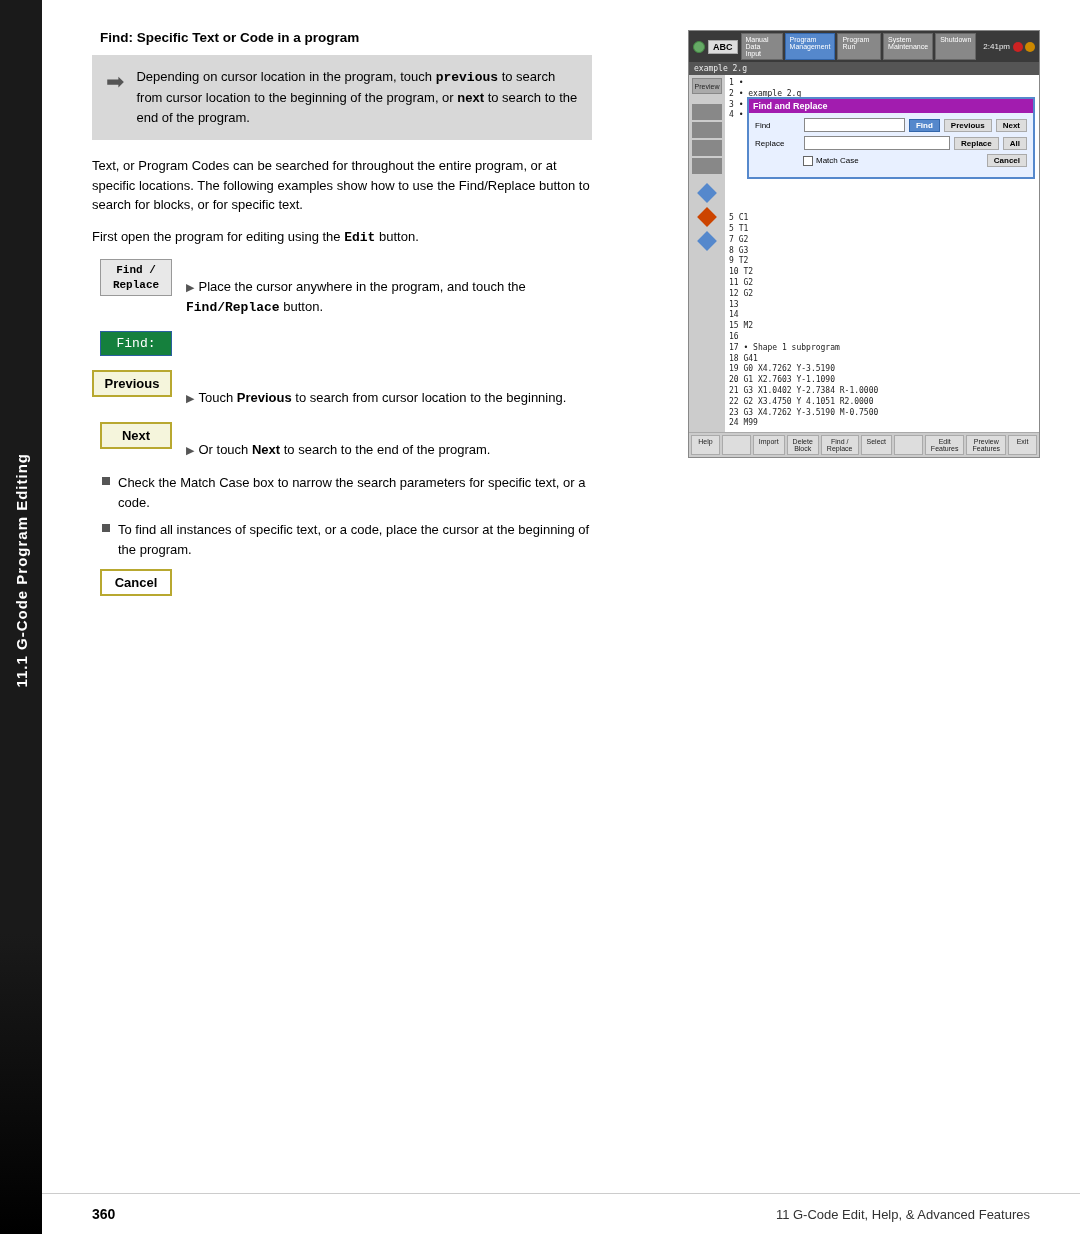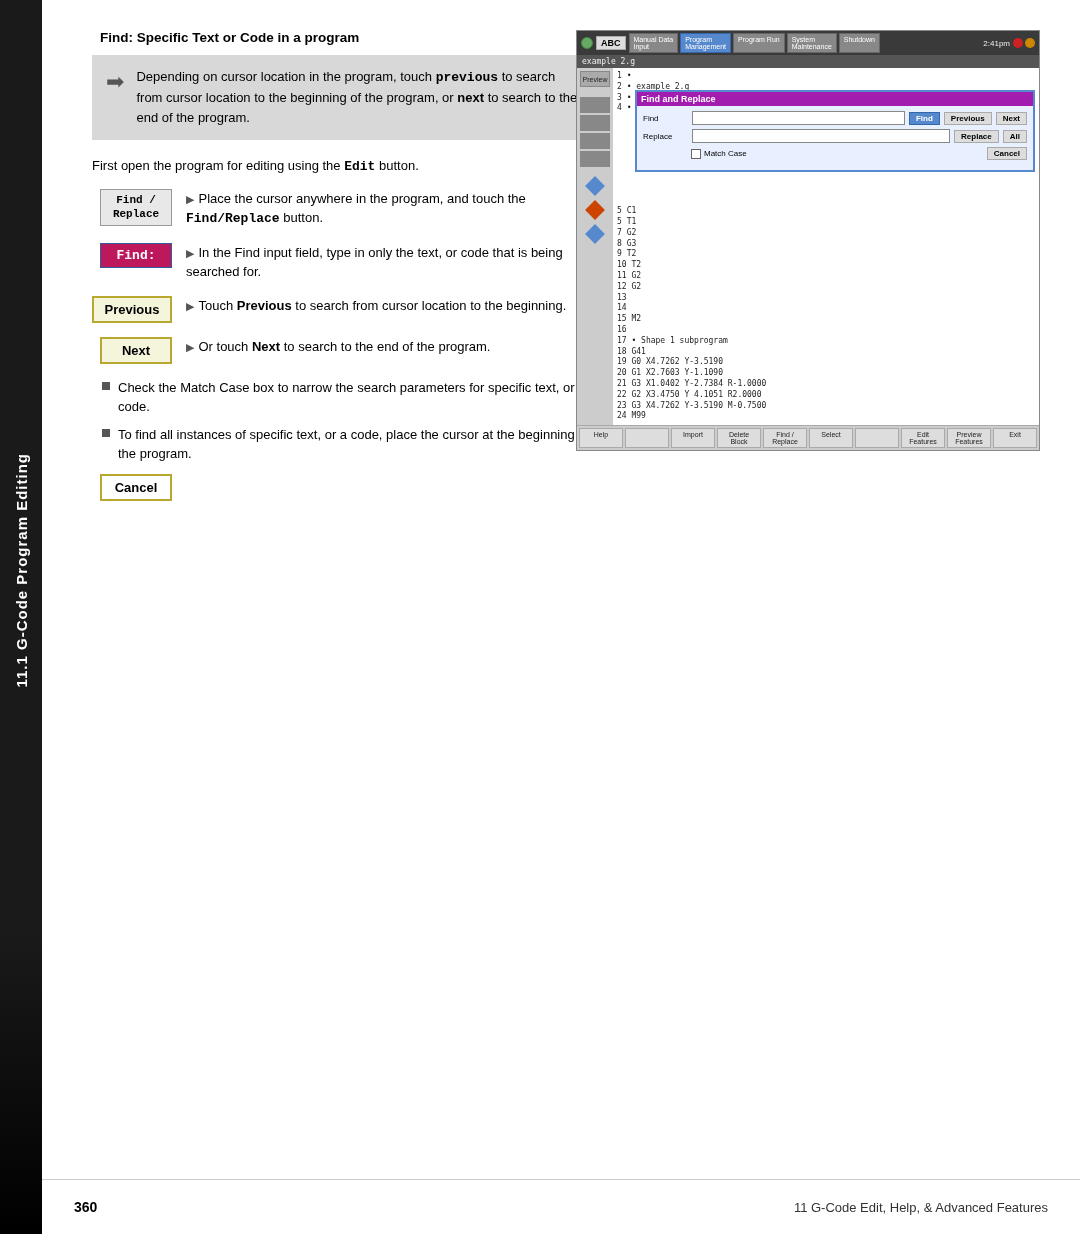--- a/index.html
+++ b/index.html
@@ -102,20 +102,21 @@
       width: 80px;
       flex-shrink: 0;
       display: flex;
       justify-content: flex-end;
       padding-top: 0px;
     }
     .instr-text-col {
       flex: 1;
       font-size: 13px;
       line-height: 1.5;
+      margin-top: 18px;
     }
     .bullet-arrow {
       margin-right: 4px;
       color: #555;
       font-size: 11px;
     }
 
     
     .btn-find-replace {
       border: 1px solid #999;
@@ -123,26 +124,26 @@
       padding: 3px 5px;
       font-size: 11px;
       font-family: 'Courier New', monospace;
       font-weight: bold;
       text-align: center;
       line-height: 1.3;
       cursor: default;
       width: 72px;
     }
     .btn-find {
-      background: #be185d;
+      background: #15803d;
       color: #fff;
       border: 1px solid #2a5fa0;
       padding: 4px 14px;
       font-size: 13px;
-      font-weight: bold;
+      font-weight: normal;
       font-family: 'Courier New', monospace;
       cursor: default;
       width: 72px;
       text-align: center;
     }
     .btn-previous {
       background: #f5f5dc;
       color: #000;
       border: 2px solid #b8a830;
       padding: 4px 10px;
@@ -204,26 +205,26 @@
       max-width: 520px;
       gap: 14px;
     }
 
     
     .footer {
       position: absolute;
       bottom: 0;
       left: 42px;
       right: 0;
-      height: 55px;
+      height: 41px;
       border-top: 1px solid #ccc;
       display: flex;
       align-items: center;
       justify-content: space-between;
-      padding: 0 32px;
+      padding: 0 50px;
     }
     .footer-page {
       font-size: 14px;
       font-weight: bold;
     }
     .footer-chapter {
       font-size: 13px;
       color: #333;
     }
 
@@ -235,21 +236,21 @@
       width: 42px;
       height: 300px;
       background: linear-gradient(to bottom, #1a1a1a, #000);
     }
 
     
     .cnc-screen {
       position: absolute;
       top: 30px;
       right: 40px;
-      width: 464px;
+      width: 352px;
       border: 1px solid #888;
       background: #2a2a2a;
       font-size: 9px;
     }
 
     
     .screen-topbar {
       display: flex;
       align-items: center;
       background: #3a3a3a;
@@ -452,40 +453,38 @@
   <div class="section-heading">Find: Specific Text or Code in a program</div>
 
 
   <div class="note-box">
     <div class="note-arrow">➡</div>
     <div class="note-text">
       Depending on cursor location in the program, touch <span style="font-family:'Courier New',monospace;font-weight:bold;">previous</span> to search from cursor location to the beginning of the program, or <strong>next</strong> to search to the end of the program.
     </div>
   </div>
 
+  <div class="body-para">Text, or Program Codes can be searched for throughout the entire program, or at specific locations.  The following examples show how to use the Find/Replace button to search for blocks, or for specific text.</div>
 
   <div class="body-para">
     First open the program for editing using the <span style="font-family:'Courier New',monospace;font-weight:bold;">Edit</span> button.
   </div>
 
   <div class="instr-row">
     <div class="instr-button-col">
       <div class="btn-find-replace">Find /<br>Replace</div>
     </div>
     <div class="instr-text-col">
       <span class="bullet-arrow">▶</span>Place the cursor anywhere in the program, and touch the <span style="font-family:'Courier New',monospace;font-weight:bold;">Find/Replace</span> button.
     </div>
   </div>
 
   <div class="instr-row">
     <div class="instr-button-col">
       <div class="btn-find">Find:</div>
-    </div>
-    <div class="instr-text-col">
-      <span class="bullet-arrow">▶</span>In the Find input field, type in only the text, or code that is  being searched for.
     </div>
   </div>
 
   <div class="instr-row">
     <div class="instr-button-col">
       <div class="btn-previous">Previous</div>
     </div>
     <div class="instr-text-col">
       <span class="bullet-arrow">▶</span>Touch <strong>Previous</strong> to search from cursor location to the beginning.
     </div>

